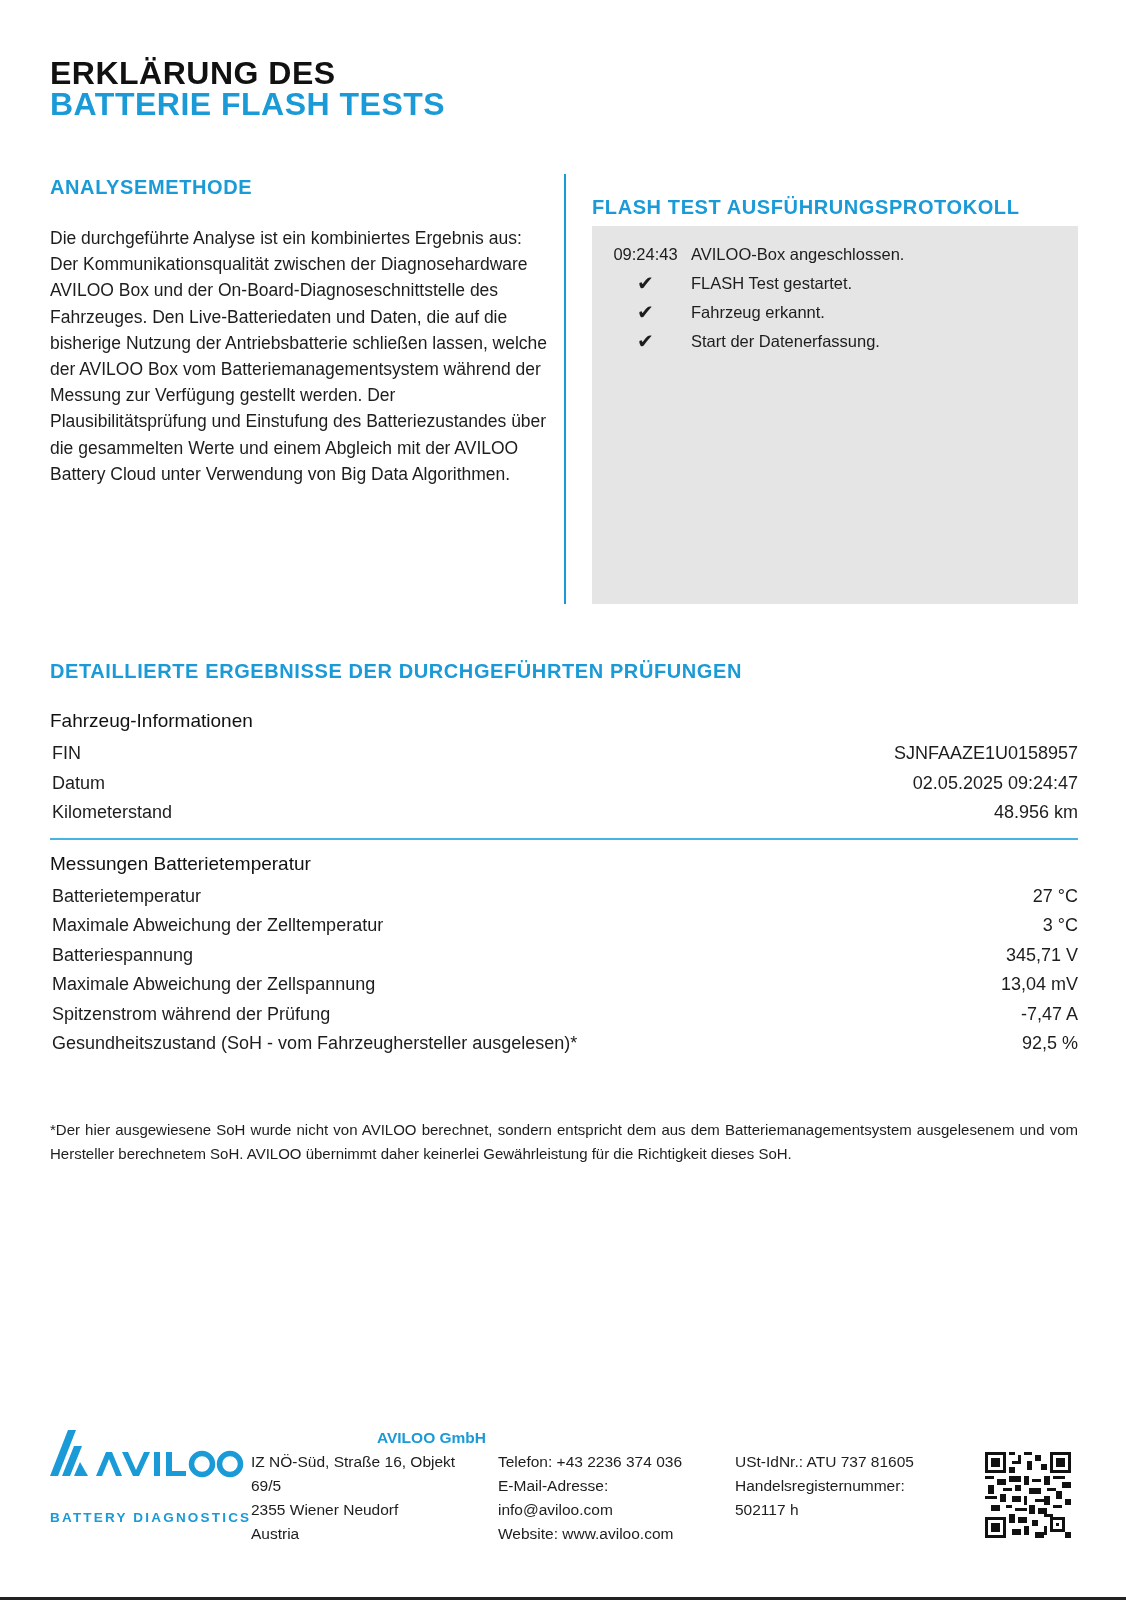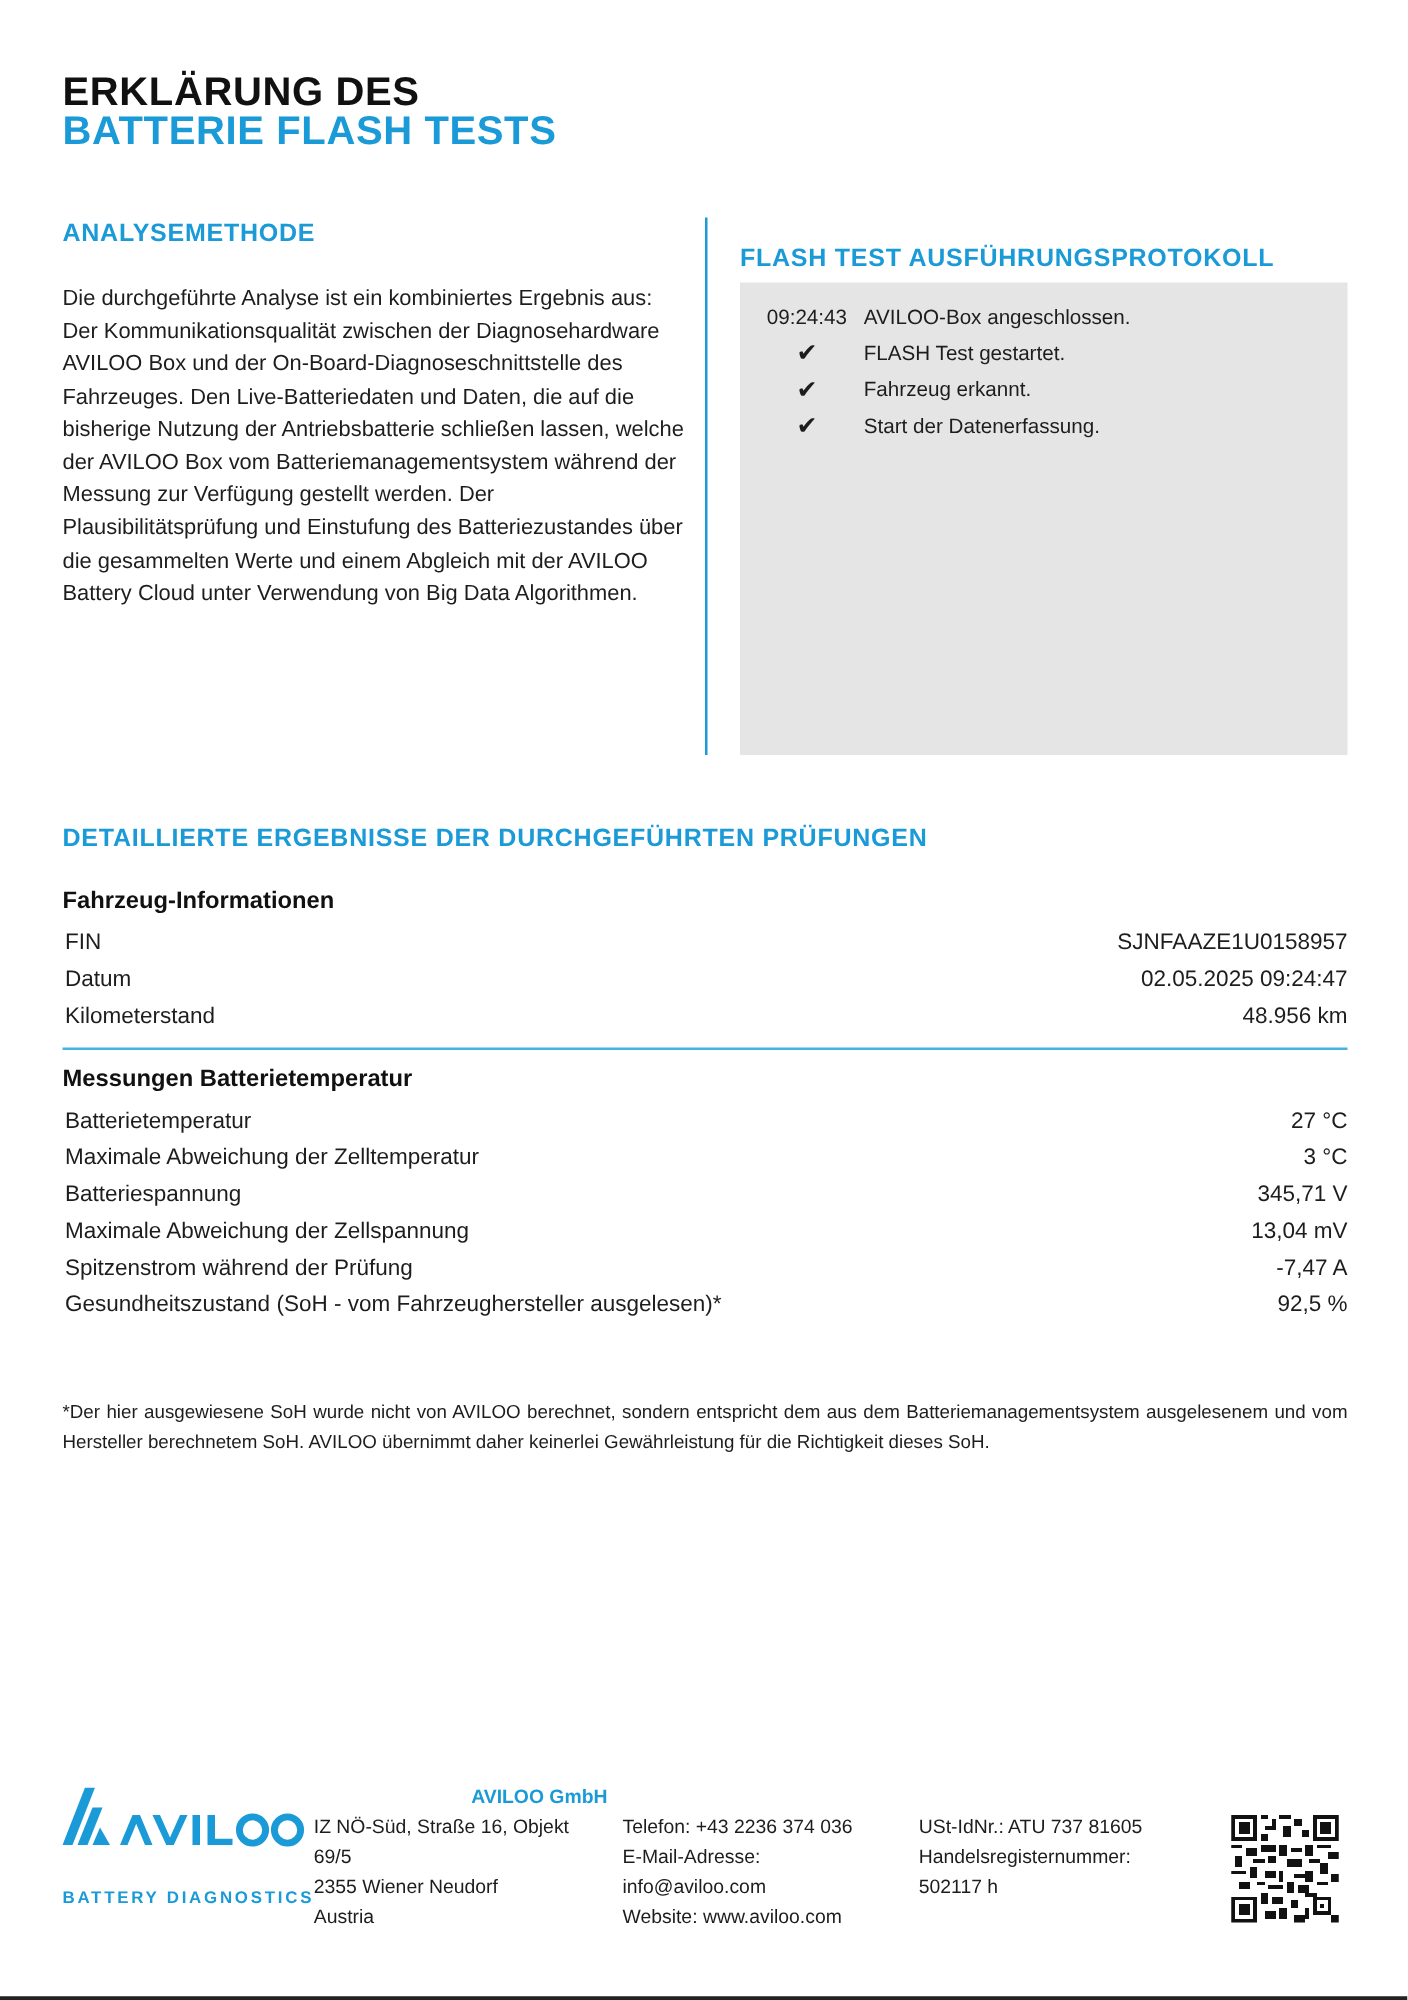--- a/index.html
+++ b/index.html
@@ -20,21 +20,21 @@
 
     .col-right { position: absolute; left: 592px; top: 176px; width: 486px; margin-top: 20px; }
     .log-box { position: absolute; left: 592px; top: 226px; width: 486px; height: 378px; background: #e5e5e5; padding: 14px 0 0 0; }
     .log-row { display: flex; font-size: 16.5px; line-height: 29px; color: #1d1d1d; }
     .log-row .t { width: 99px; text-align: center; padding-left: 8px; }
     .log-row .t.check { font-size: 20px; }
     .log-row .msg { padding-left: 0; }
 
     .details { position: absolute; left: 50px; top: 660px; width: 1028px; }
     .details .h2 { margin-bottom: 26px; }
-    .subhead { font-size: 19px; font-weight: 700; color: #111111; line-height: 24px; margin-bottom: 6px; }
+    .subhead { font-size: 19px; font-weight: 400; color: #111111; line-height: 24px; margin-bottom: 6px; }
     .kv { display: flex; justify-content: space-between; font-size: 18px; line-height: 29.5px; color: #1d1d1d; padding-left: 2px; }
     .hr { height: 2px; background: #47b3e2; margin: 10px 0 12px 0; }
 
     .footnote { position: absolute; left: 50px; top: 1118px; width: 1028px; font-size: 15px; line-height: 23.5px; color: #1d1d1d; text-align: justify; }
 
     .footer { position: absolute; left: 0; top: 1420px; width: 1126px; height: 120px; }
     .logo { position: absolute; left: 50px; top: 10px; width: 200px; height: 90px; }
     .logo svg { display: block; }
     .logo .tag { position: absolute; left: 0; top: 80px; font-size: 13.5px; font-weight: 700; letter-spacing: 2.2px; color: #1a9ad6; white-space: nowrap; }
     .fcol { position: absolute; top: 6px; font-size: 15.5px; line-height: 24px; color: #1d1d1d; }

